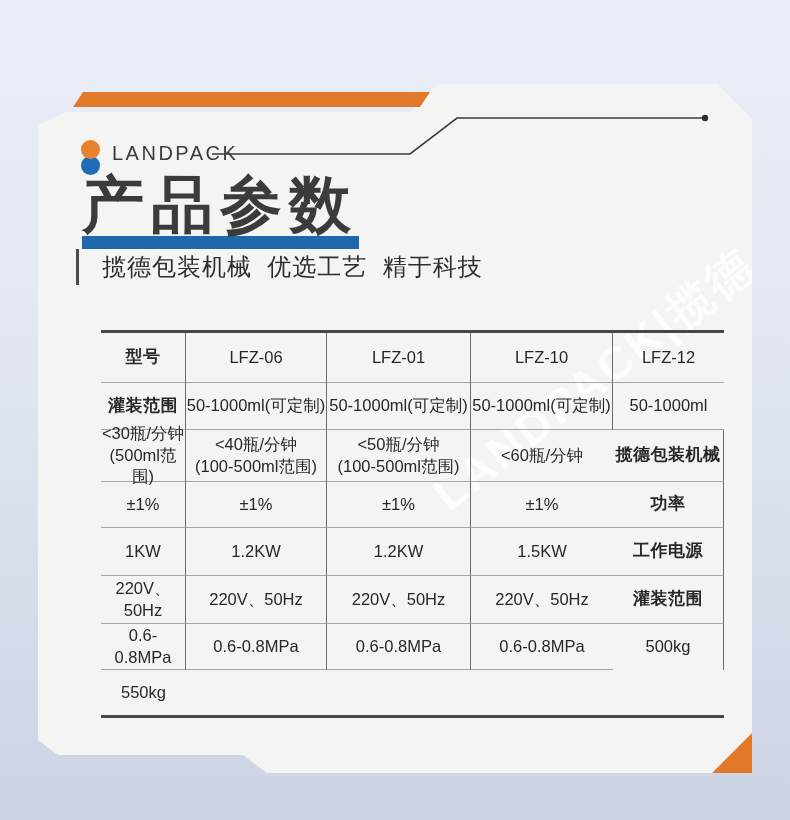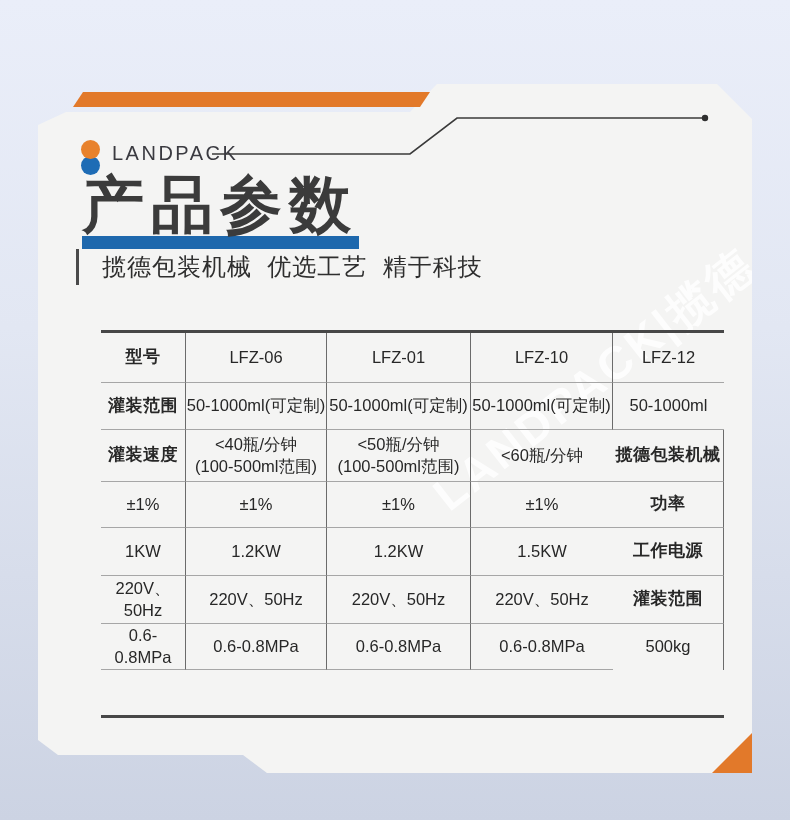--- a/index.html
+++ b/index.html
@@ -112,21 +112,22 @@
       <div class="cell">LFZ-01</div>
       <div class="cell">LFZ-10</div>
       <div class="cell ce">LFZ-12</div>
 
       <div class="cell lbl">灌装范围</div>
       <div class="cell">50-1000ml(可定制)</div>
       <div class="cell">50-1000ml(可定制)</div>
       <div class="cell">50-1000ml(可定制)</div>
       <div class="cell ce">50-1000ml</div>
 
-      <div class="cell lbl">灌装速度</div>
+      <div class="cell">&lt;30瓶/分钟
+(500ml范围)</div>
       <div class="cell">&lt;40瓶/分钟
 (100-500ml范围)</div>
       <div class="cell">&lt;50瓶/分钟
 (100-500ml范围)</div>
       <div class="cell ce">&lt;60瓶/分钟</div>
 
       <div class="cell lbl">揽德包装机械</div>
       <div class="cell">±1%</div>
       <div class="cell">±1%</div>
       <div class="cell">±1%</div>
@@ -144,19 +145,20 @@
       <div class="cell">220V、50Hz</div>
       <div class="cell ce">220V、50Hz</div>
 
       <div class="cell lbl">灌装范围</div>
       <div class="cell">0.6-0.8MPa</div>
       <div class="cell">0.6-0.8MPa</div>
       <div class="cell">0.6-0.8MPa</div>
       <div class="cell ce">0.6-0.8MPa</div>
 
       <div class="cell re">500kg</div>
+      <div class="cell ce re">550kg</div>
     </div>
   </div>
 
   <div class="strip"></div>
   <div class="tri"></div>
 
 </div>
 
 </body></html>

